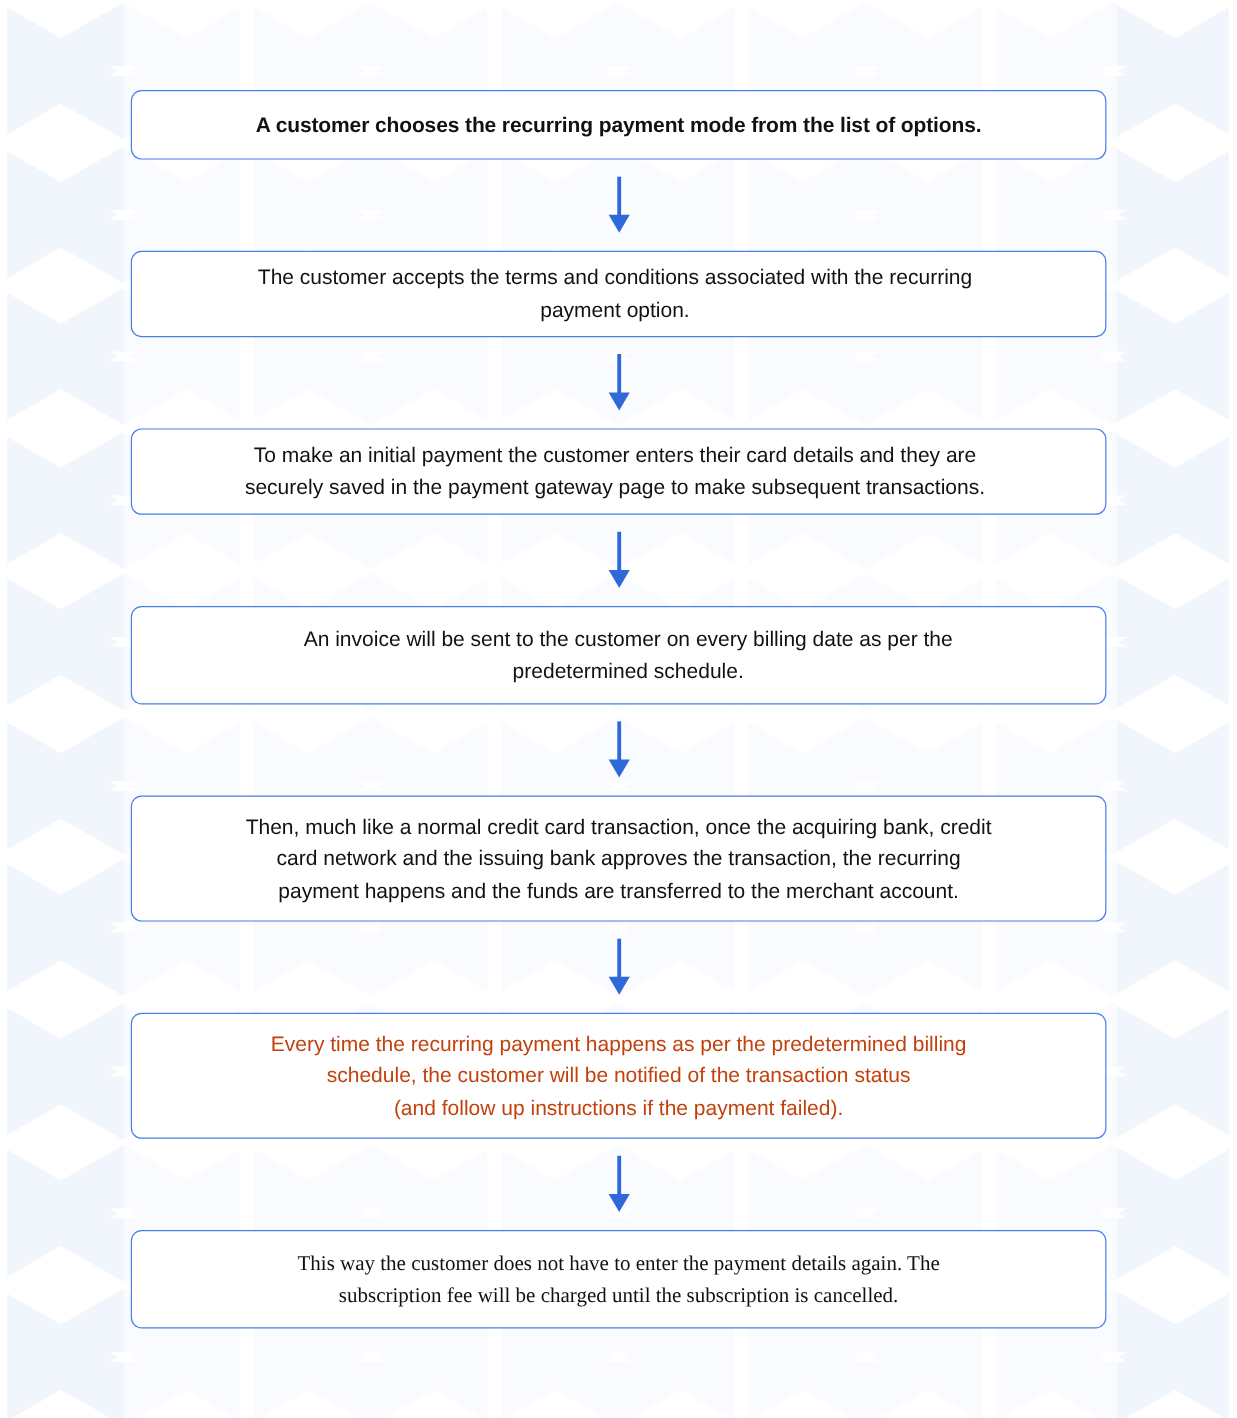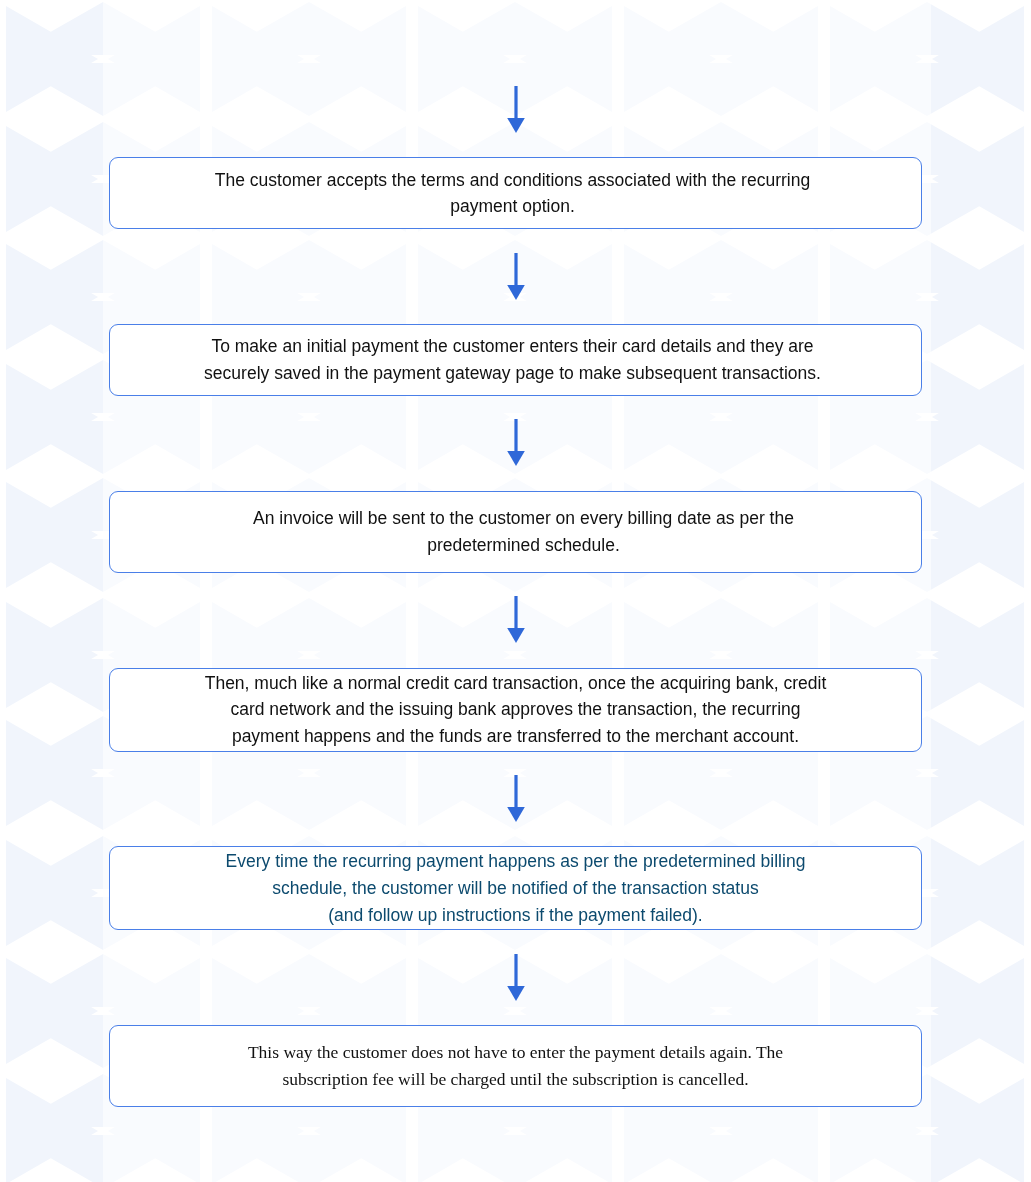--- a/index.html
+++ b/index.html
@@ -59,21 +59,21 @@
   }
 
   .flow-step.emphasis {
     font-weight: 600;
     letter-spacing: -0.1px;
   }
 
   .step-h1 { height: 58px; }
   .step-h2 { height: 72px; }
   .step-h3 { height: 82px; }
-  .step-h4 { height: 84px; }
+  .step-h4 { height: 105px; }
 
   
   .flow-connector {
     height: 70px;
     display: flex;
     align-items: center;
     justify-content: center;
     flex: 0 0 auto;
   }
   .flow-connector svg { display: block; }
@@ -95,20 +95,23 @@
         <polygon points="103,236 196,183 10,183"></polygon>
       </g>
     </pattern>
   </defs>
   <rect x="0" y="0" width="1031" height="1182" fill="#ffffff"></rect>
   <rect x="0" y="0" width="1031" height="1182" fill="url(#tri)"></rect>
   <rect x="103" y="0" width="828" height="1182" fill="#ffffff" opacity="0.55"></rect>
 </svg>
 
 <main id="flowchart" style="justify-content: space-between;">
+    <div class="flow-step step-h1 emphasis" style="border-color: rgb(74, 127, 232); background: rgb(255, 255, 255); color: rgb(17, 17, 17);">
+      <span class="step-text">A customer chooses the recurring payment mode from the list of options.</span>
+    </div>
     <div class="flow-connector">
       <svg width="22" height="48" viewBox="0 0 22 48">
         <rect x="9.4" y="0" width="3.2" height="34" fill="#2f68d8"></rect>
         <polygon points="2.2,32 19.8,32 11,47" fill="#2f68d8"></polygon>
       </svg>
     </div>
     <div class="flow-step step-h2" style="border-color: rgb(74, 127, 232); background: rgb(255, 255, 255); color: rgb(17, 17, 17); padding-left: 16px;">
       <span class="step-text">The customer accepts the terms and conditions associated with the recurring
 payment option.</span>
     </div>
@@ -142,21 +145,21 @@
       <span class="step-text">Then, much like a normal credit card transaction, once the acquiring bank, credit
 card network and the issuing bank approves the transaction, the recurring
 payment happens and the funds are transferred to the merchant account.</span>
     </div>
     <div class="flow-connector">
       <svg width="22" height="48" viewBox="0 0 22 48">
         <rect x="9.4" y="0" width="3.2" height="34" fill="#2f68d8"></rect>
         <polygon points="2.2,32 19.8,32 11,47" fill="#2f68d8"></polygon>
       </svg>
     </div>
-    <div class="flow-step step-h4" style="border-color: rgb(74, 127, 232); background: rgb(255, 255, 255); color: #0c4a6e;">
+    <div class="flow-step step-h4" style="border-color: rgb(74, 127, 232); background: rgb(255, 255, 255); color: #c2410c;">
       <span class="step-text">Every time the recurring payment happens as per the predetermined billing
 schedule, the customer will be notified of the transaction status
 (and follow up instructions if the payment failed).</span>
     </div>
     <div class="flow-connector">
       <svg width="22" height="48" viewBox="0 0 22 48">
         <rect x="9.4" y="0" width="3.2" height="34" fill="#2f68d8"></rect>
         <polygon points="2.2,32 19.8,32 11,47" fill="#2f68d8"></polygon>
       </svg>
     </div>

